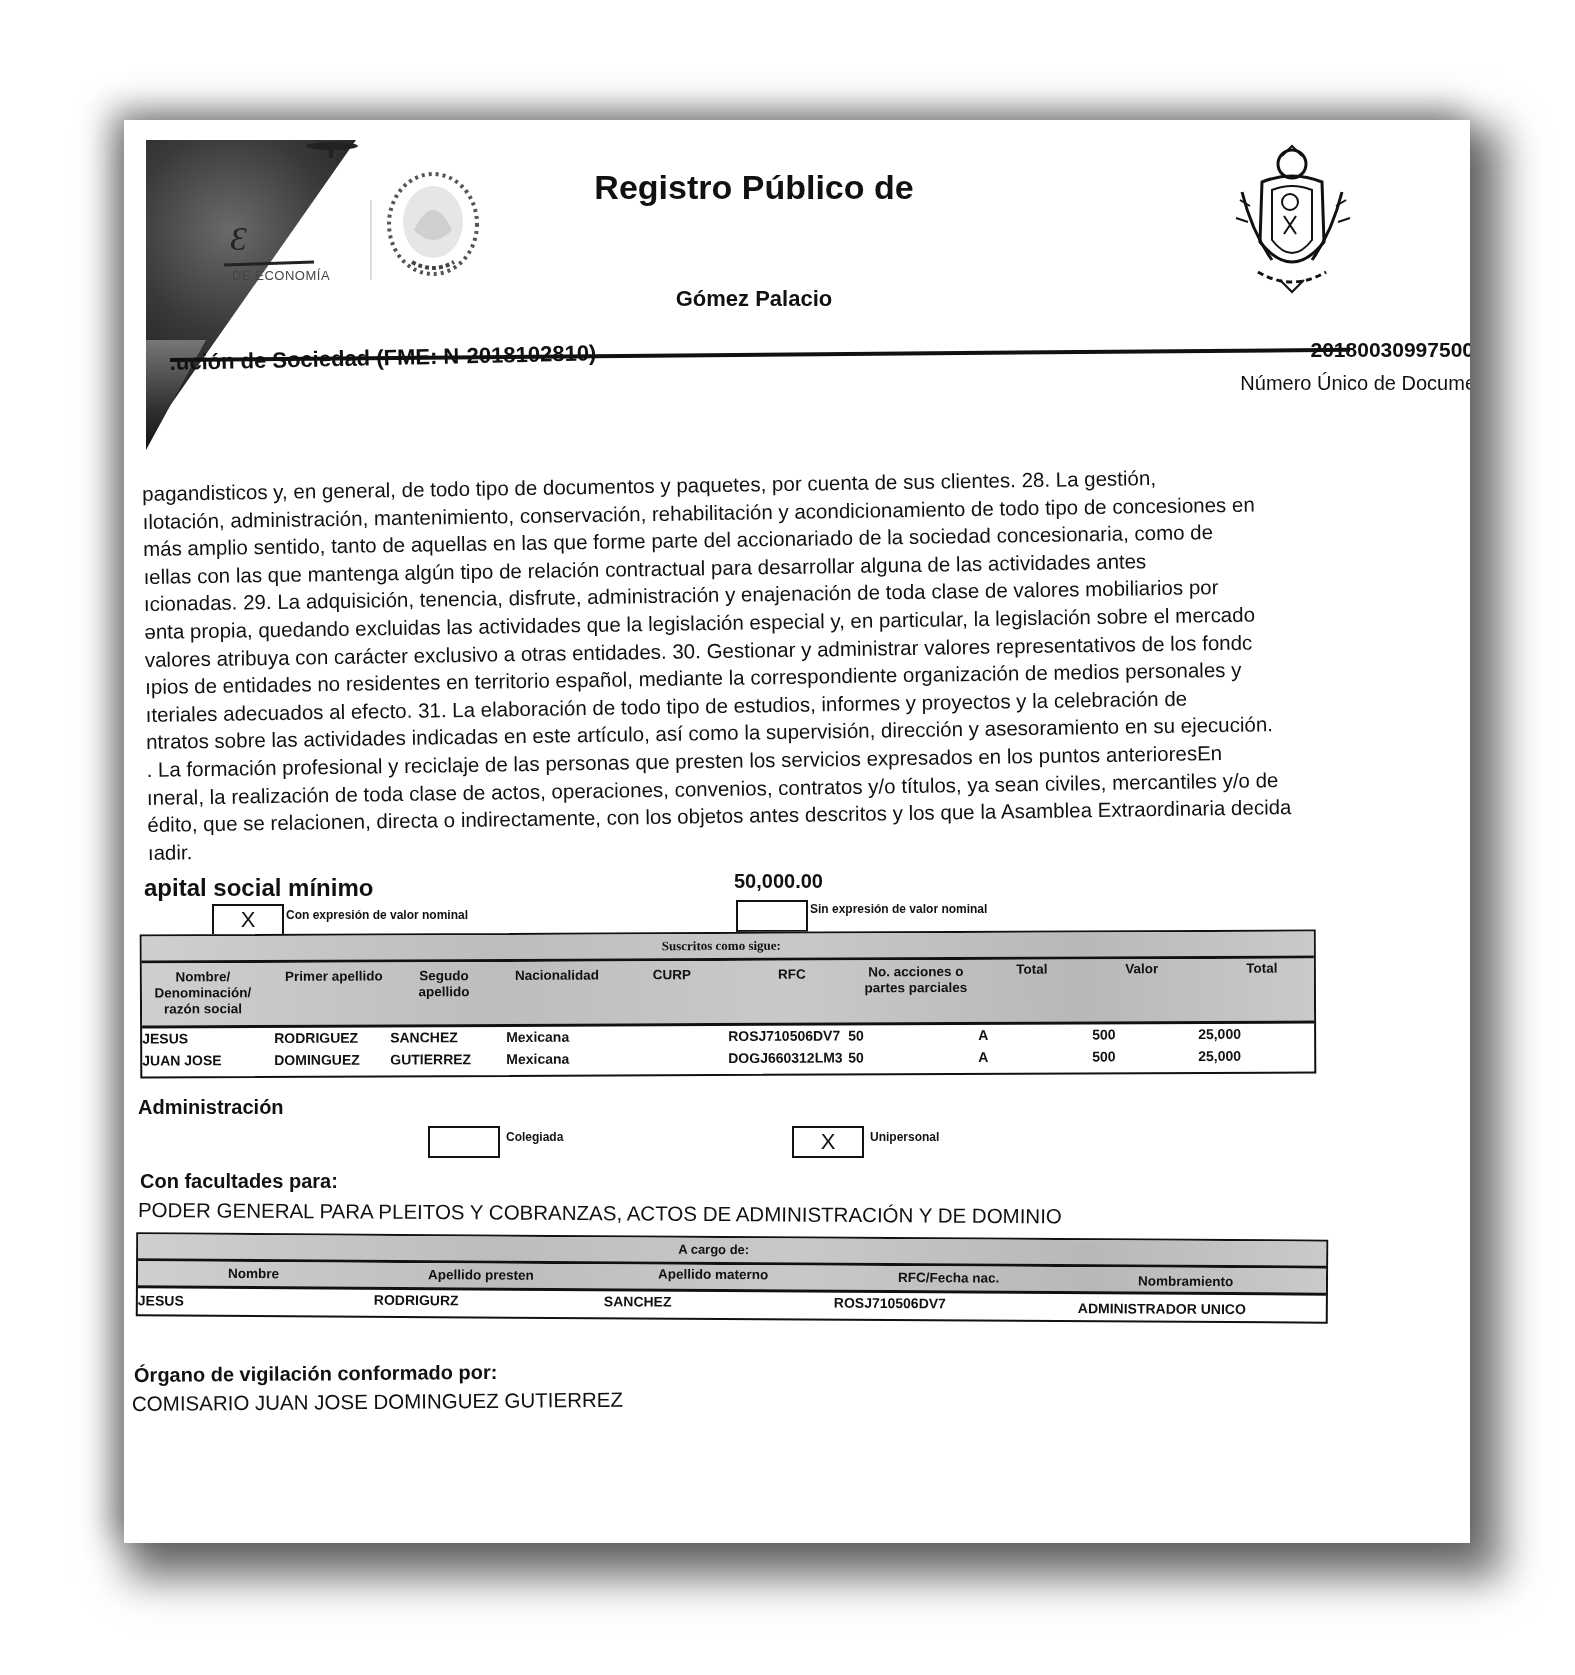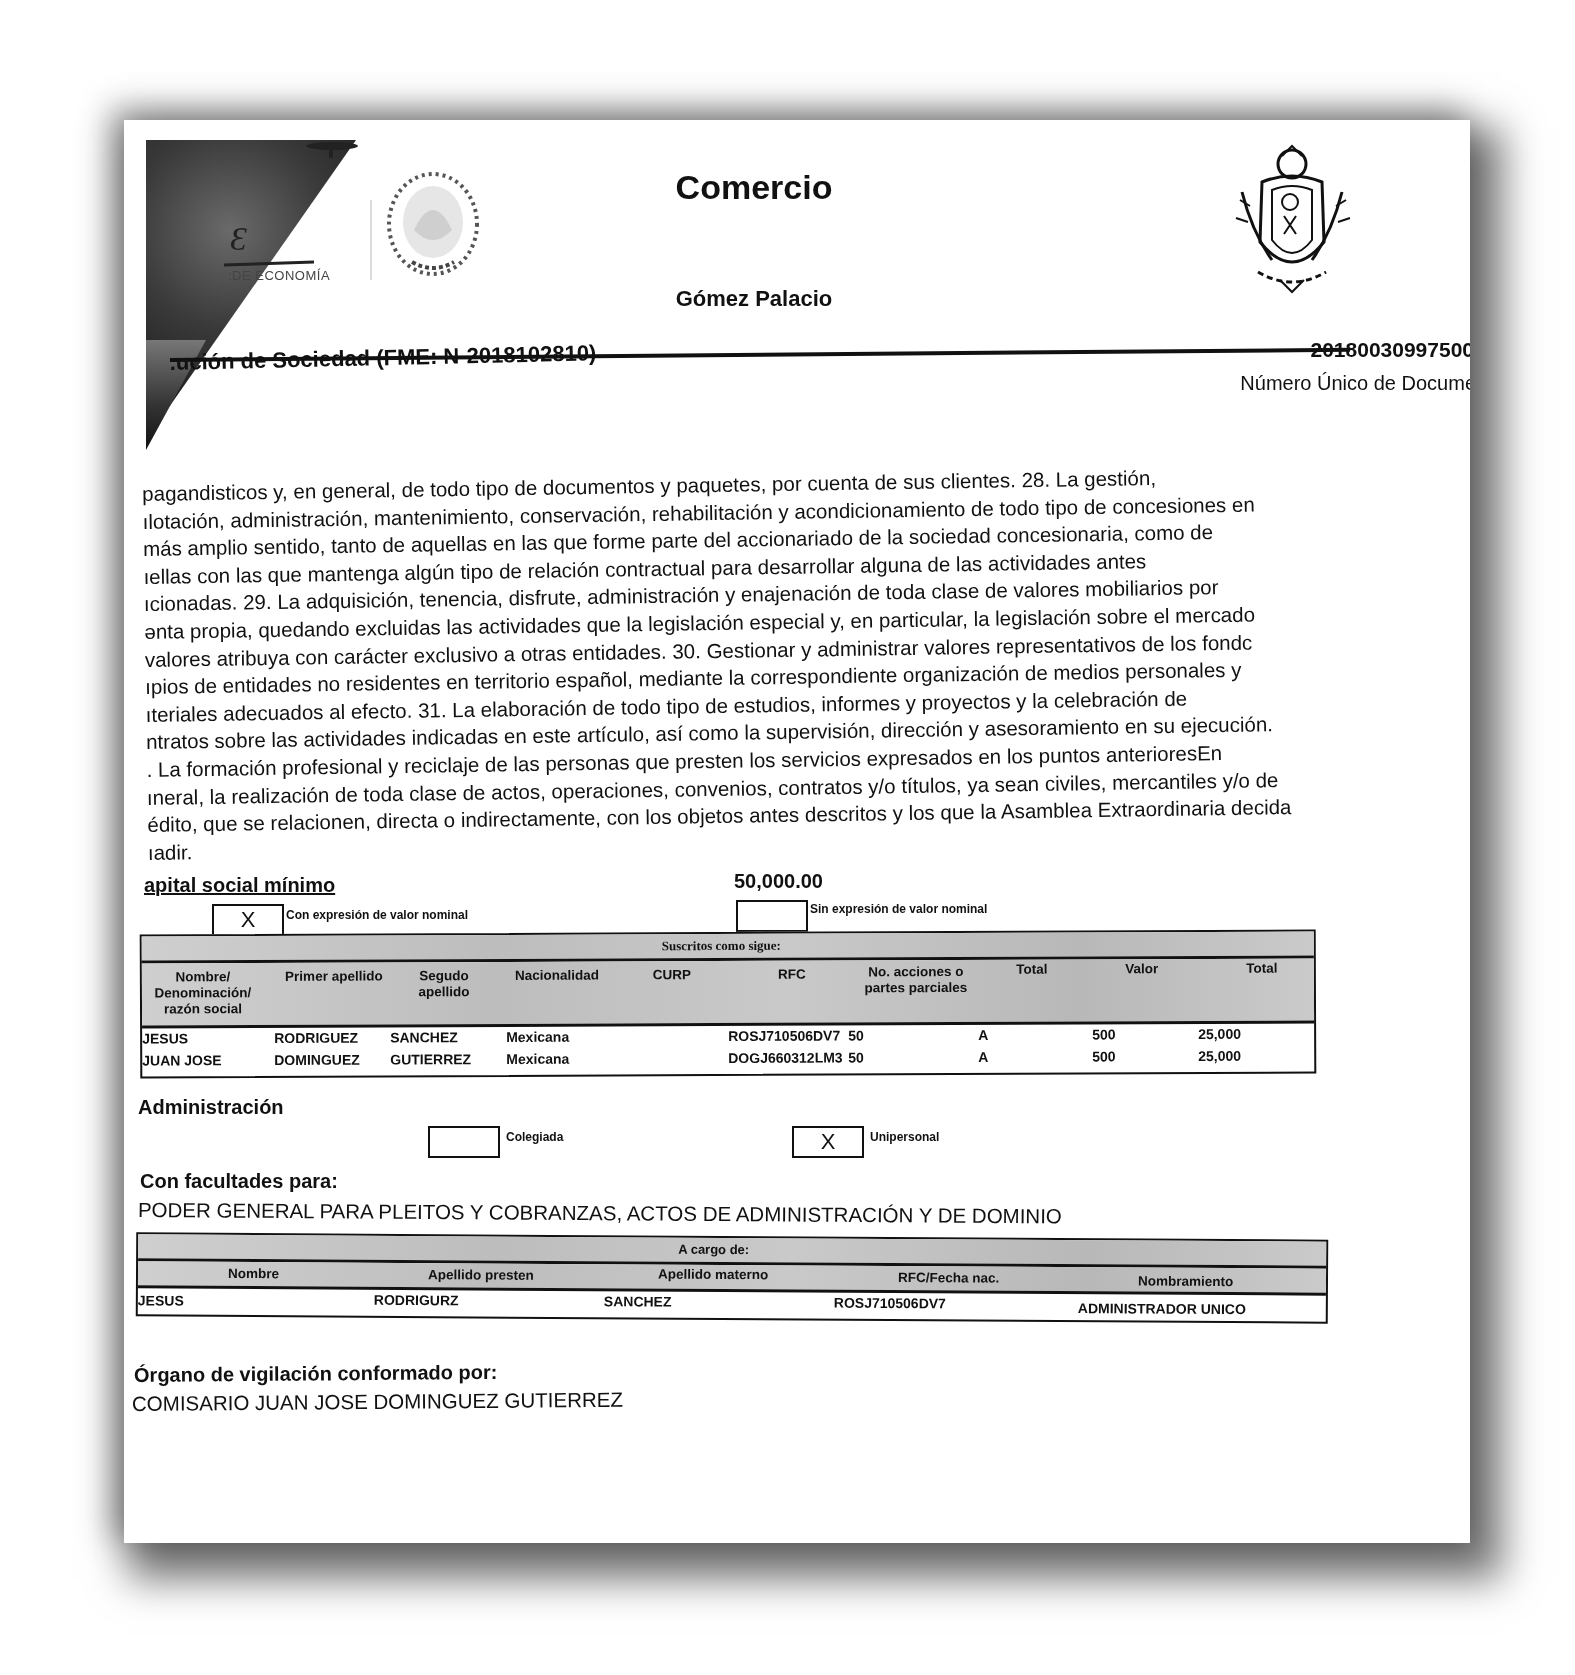--- a/index.html
+++ b/index.html
@@ -41,21 +41,21 @@
     .acto { position:absolute; left:46px; top:230px; font-size:22px; font-weight:bold; transform:rotate(-1.3deg); transform-origin:left bottom; white-space:nowrap; }
     .nud { position:absolute; right:-4px; top:218px; font-size:21px; font-weight:bold; white-space:nowrap; }
     .header-rule { position:absolute; left:46px; top:238px; width:1180px; height:4px; background:#111; transform:rotate(-0.5deg); transform-origin:left center; }
     .nud-label { position:absolute; right:-6px; top:252px; font-size:20px; white-space:nowrap; }
 
     .body-text {
       position:absolute; left:18px; top:360px; width:1200px;
       font-size:20.5px; line-height:27.6px; transform:rotate(-0.9deg); transform-origin:left top;
     }
     .body-text div { white-space:nowrap; }
-    .cap-label { position:absolute; left:20px; top:754px; font-size:20px; font-weight:bold;text-decoration:underline; }
+    .cap-label { position:absolute; left:20px; top:754px; font-size:24px; font-weight:bold; }
     .cap-value { position:absolute; left:610px; top:750px; font-size:20px; font-weight:bold; }
     .chk { position:absolute; width:72px; height:32px; border:2.5px solid #111; box-sizing:border-box; text-align:center; font-size:22px; line-height:28px; }
     .chk-label { position:absolute; font-size:12px; font-weight:bold; white-space:nowrap; }
 
     .table {
       position:absolute; border:2.5px solid #111; box-sizing:border-box; background:#fff;
     }
     .shade { background: linear-gradient(90deg,#cfcfcf,#bdbdbd 30%,#c9c9c9 55%,#b8b8b8 80%,#cacaca); }
     .thead-title { position:absolute; left:0; right:0; top:0; height:24px; border-bottom:3px solid #111; font-size:13px; font-weight:bold; }
     .th { position:absolute; font-size:13.5px; font-weight:bold; line-height:16px; text-align:center; }
@@ -97,21 +97,21 @@
     <path d="M40 48 Q60 40 80 48 L80 98 Q60 124 40 98 Z" fill="none" stroke="#111" stroke-width="2"></path>
     <circle cx="58" cy="60" r="8" fill="none" stroke="#111" stroke-width="2"></circle>
     <path d="M52 74 L64 92 M64 74 L52 92" stroke="#111" stroke-width="2"></path>
     <path d="M10 50 Q20 90 40 118 M110 50 Q100 90 80 118" fill="none" stroke="#111" stroke-width="3"></path>
     <path d="M18 64 L8 58 M16 80 L4 76 M104 64 L114 58 M106 80 L118 76" stroke="#111" stroke-width="2"></path>
     <path d="M26 130 Q60 150 94 130" fill="none" stroke="#111" stroke-width="3" stroke-dasharray="6 4"></path>
     <path d="M48 138 L60 150 L72 138" fill="none" stroke="#111" stroke-width="2"></path>
   </svg>
 
   <div class="title">
-    <div>Comercio</div>
+    <div>Registro Público de</div>
   </div>
   <div class="city">Gómez Palacio</div>
 
   <div class="acto">.ución de Sociedad (FME: N-2018102810)</div>
   <div class="nud">20180030997500</div>
   <div class="header-rule"></div>
   <div class="nud-label">Número Único de Docume</div>
 
   <div class="body-text">
     <div>pagandisticos y, en general, de todo tipo de documentos y paquetes, por cuenta de sus clientes.   28. La gestión,</div>

